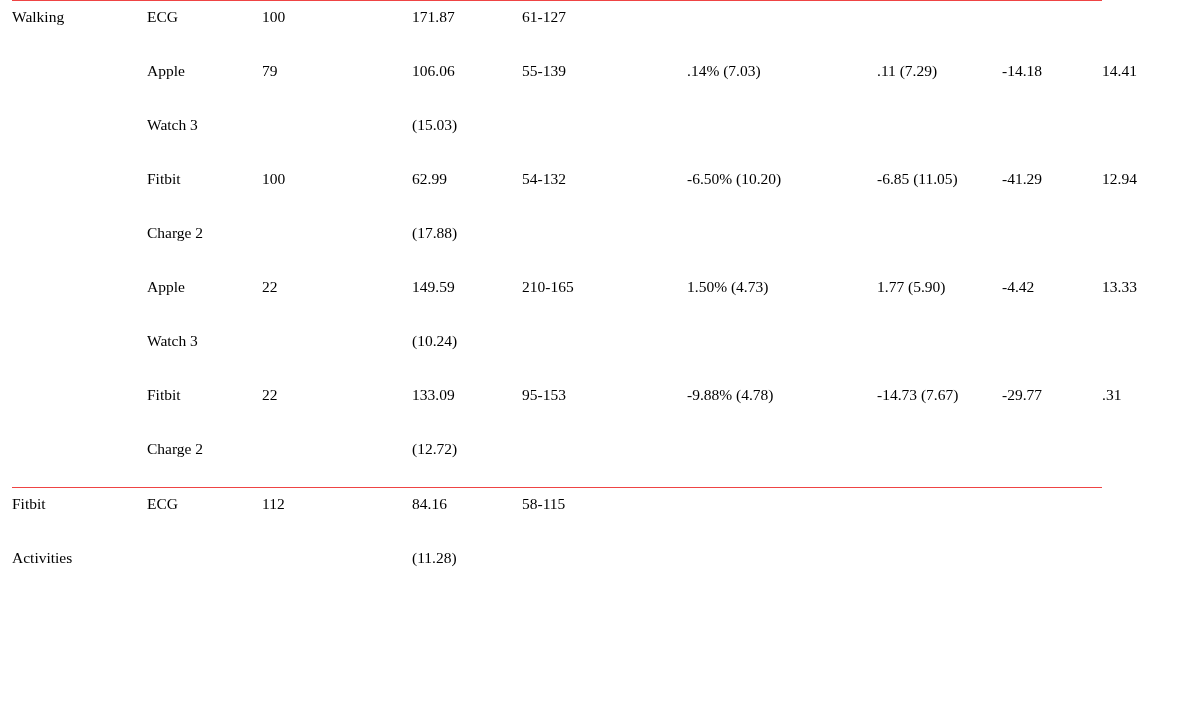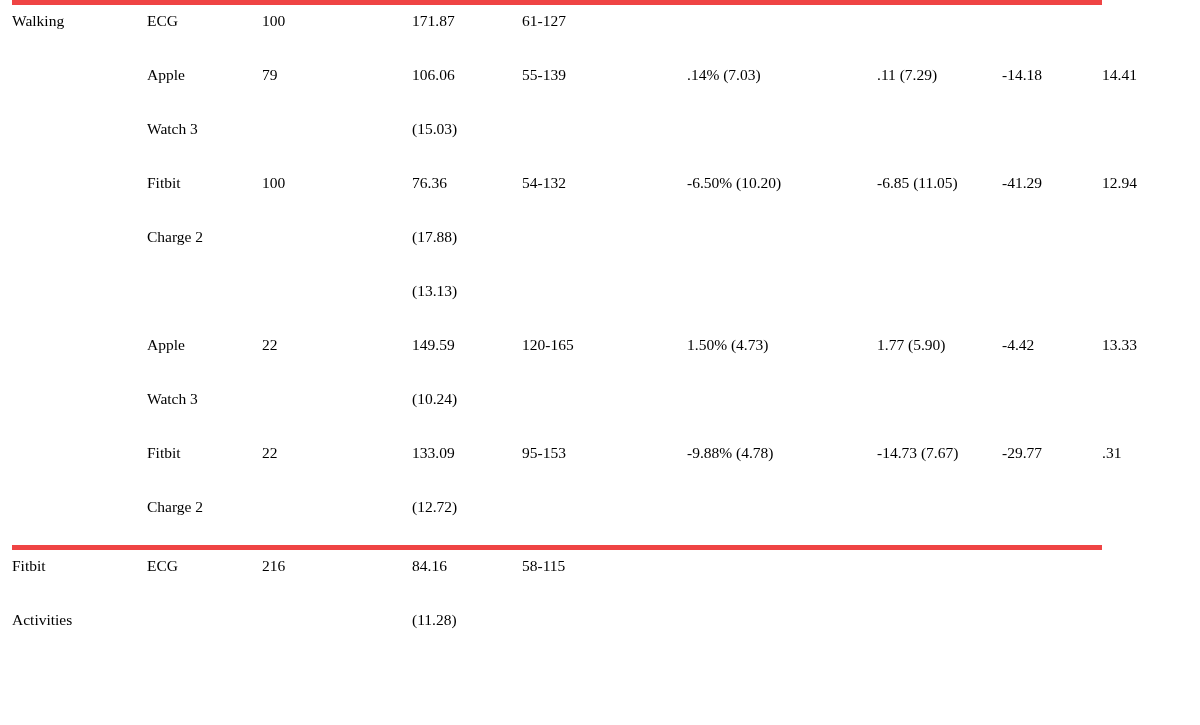--- a/index.html
+++ b/index.html
@@ -36,21 +36,21 @@
   col.c0 { width: 135px; }
   col.c1 { width: 115px; }
   col.c2 { width: 150px; }
   col.c3 { width: 110px; }
   col.c4 { width: 165px; }
   col.c5 { width: 190px; }
   col.c6 { width: 125px; }
   col.c7 { width: 100px; }
 
   tr.group-start td {
-    border-top: 5px solid #ef4444;
+    border-top: 1px solid #ef4444;
   }
   tr.row td {
     height: 46px;
     padding-top: 8px;
   }
   .grp {
     
   }
 </style>
 </head>
@@ -100,55 +100,45 @@
         <td></td>
         <td></td>
         <td></td>
         <td></td>
       </tr>
 
       <tr class="row">
         <td></td>
         <td>Fitbit</td>
         <td>100</td>
-        <td>76.36</td>
+        <td>62.99</td>
         <td>54-132</td>
         <td>-6.50% (10.20)</td>
         <td>-6.85 (11.05)</td>
         <td>-41.29</td>
         <td>12.94</td>
       </tr>
       <tr class="row">
         <td></td>
         <td>Charge 2</td>
         <td></td>
         <td>(17.88)</td>
         <td></td>
         <td></td>
         <td></td>
         <td></td>
       </tr>
 
-      <tr class="row">
-        <td></td>
-        <td></td>
-        <td></td>
-        <td>(13.13)</td>
-        <td></td>
-        <td></td>
-        <td></td>
-        <td></td>
-      </tr>
 
       <tr class="row">
         <td></td>
         <td>Apple</td>
         <td>22</td>
         <td>149.59</td>
-        <td>120-165</td>
+        <td>210-165</td>
         <td>1.50% (4.73)</td>
         <td>1.77 (5.90)</td>
         <td>-4.42</td>
         <td>13.33</td>
       </tr>
       <tr class="row">
         <td></td>
         <td>Watch 3</td>
         <td></td>
         <td>(10.24)</td>
@@ -176,21 +166,21 @@
         <td>(12.72)</td>
         <td></td>
         <td></td>
         <td></td>
         <td></td>
       </tr>
 
       <tr class="row group-start">
         <td class="grp">Fitbit</td>
         <td>ECG</td>
-        <td>216</td>
+        <td>112</td>
         <td>84.16</td>
         <td>58-115</td>
         <td></td>
         <td></td>
         <td></td>
       </tr>
       <tr class="row">
         <td>Activities</td>
         <td></td>
         <td></td>

